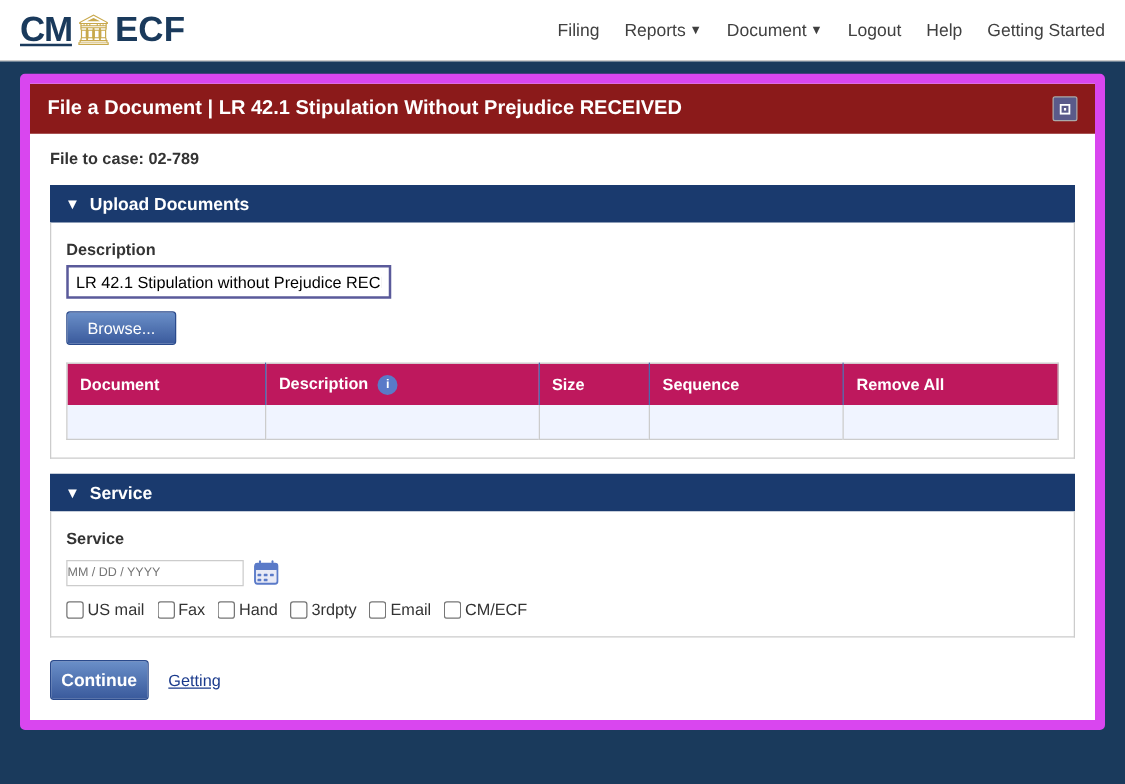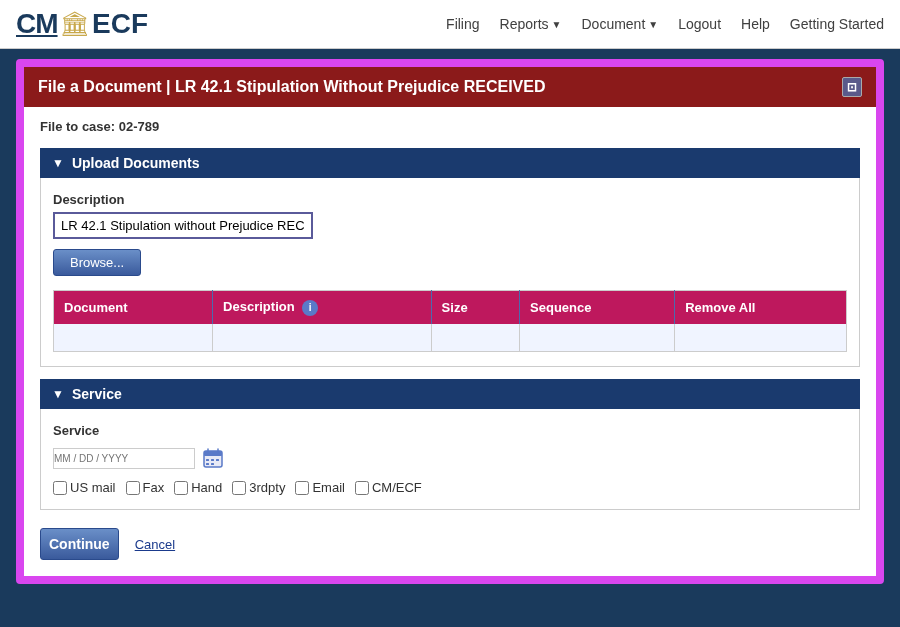--- a/index.html
+++ b/index.html
@@ -424,18 +424,18 @@
             <div class="checkbox-group">
               <input type="checkbox" id="cm_ecf" style="">
               <label class="checkbox-label" for="cm_ecf">CM/ECF</label>
             </div>
           </div>
         </div>
       </div>
 
       <div class="bottom-buttons">
         <button class="continue-btn">Continue</button>
-        <a class="cancel-link">Cancel</a>
+        <a class="cancel-link">Getting</a>
       </div>
 
     </div>
   </div>
 </div>
 
 </body></html>

